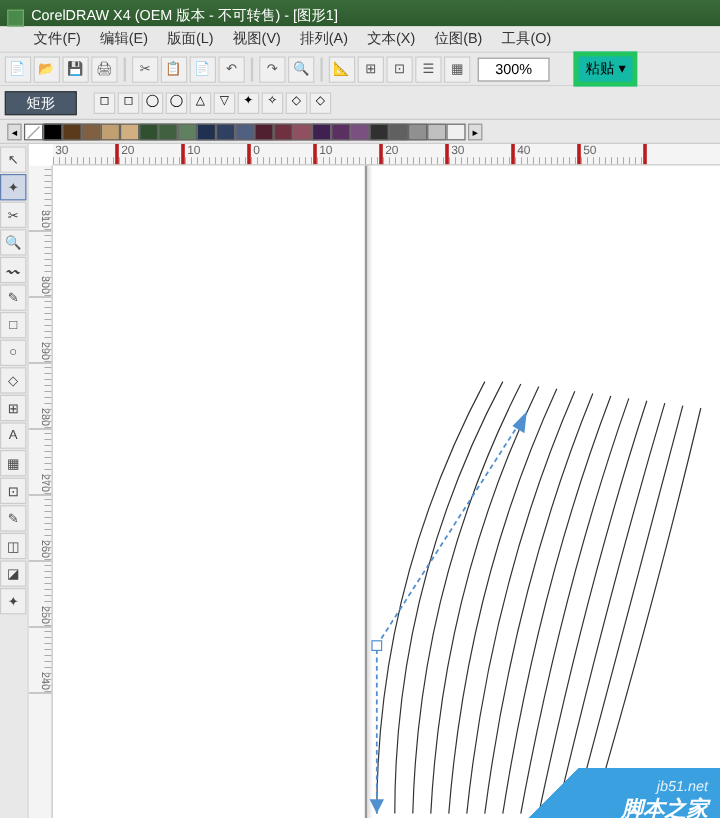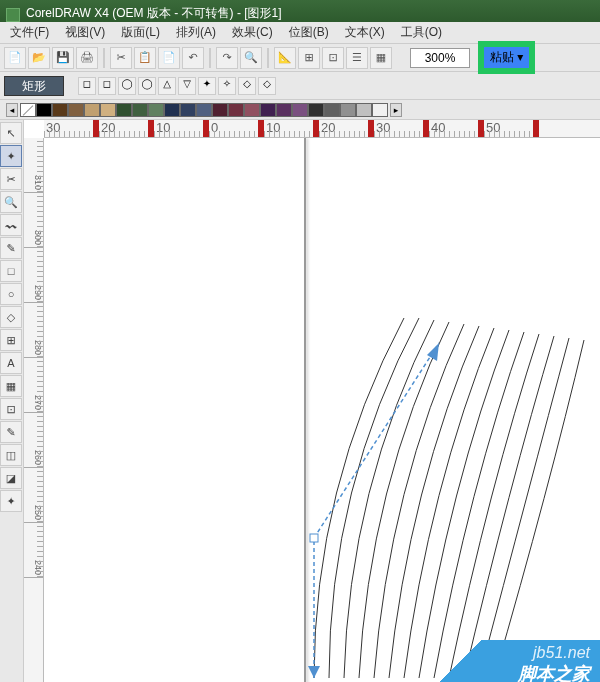--- a/index.html
+++ b/index.html
@@ -1,67 +1,67 @@
 <!DOCTYPE html>
 <html><head>
 <meta charset="utf-8">
 <style>
 *{margin:0;padding:0;box-sizing:border-box;font-family:"Microsoft YaHei",sans-serif;font-size:12px}
 body{background:#fff;overflow:hidden}
 .titlebar{background:linear-gradient(#3a6a3a,#2d5a2d);color:#fff;height:22px;display:flex;align-items:flex-end;padding:0 6px}
 .titlebar .icon{width:14px;height:14px;background:#4a8a4a;margin-right:6px;border:1px solid #6aaa6a}
-.menubar{background:#e8e8e8;height:22px;display:flex;align-items:center;padding:0 2px;border-bottom:1px solid #ccc}
+.menubar{background:#e8e8e8;height:22px;display:flex;align-items:center;padding:0 20px;border-bottom:1px solid #ccc}
 .menubar span{padding:2px 8px;color:#333}
 .toolbar1,.toolbar2{background:#e8e8e8;height:28px;display:flex;align-items:center;padding:0 4px;gap:2px;border-bottom:1px solid #ccc}
 .toolbar1 .tbtn,.toolbar2 .tbtn{width:22px;height:22px;background:#f0f0f0;border:1px solid #ccc;display:flex;align-items:center;justify-content:center;color:#555;font-size:11px}
 .toolbar1 .sep{width:2px;height:20px;background:#ccc;margin:0 3px}
-.toolbar1 .zoom{width:60px;height:20px;background:#fff;border:1px solid #999;text-align:center;line-height:18px;margin-left:16px}
-.toolbar1 .paste{background:#3b82f6;border:6px solid #22c55e;padding:2px 6px;margin-left:6px}
+.toolbar1 .zoom{width:60px;height:20px;background:#fff;border:1px solid #999;text-align:center;line-height:18px;margin-left:4px}
+.toolbar1 .paste{background:#14b8a6;border:4px solid #22c55e;padding:2px 6px;margin-left:18px}
 .toolbar2 .shape-sel{width:60px;height:20px;background:#4a5a6a;color:#fff;border:1px solid #333;text-align:center;line-height:18px}
 .toolbar2 .shapebtn{width:18px;height:18px;background:#f0f0f0;border:1px solid #ccc}
 .colorbar{background:#e8e8e8;height:20px;display:flex;align-items:center;padding:0 4px;border-bottom:1px solid #ccc}
 .colorbar .nav{width:12px;height:14px;background:#ddd;border:1px solid #999;margin:0 2px;text-align:center;line-height:12px;font-size:9px}
 .colorbar .sw{width:16px;height:14px;border:1px solid #666}
 .colorbar .none{width:16px;height:14px;border:1px solid #666;background:#fff;position:relative}
 .colorbar .none::after{content:"";position:absolute;left:0;top:6px;width:14px;height:1px;background:#999;transform:rotate(-45deg)}
 .main{display:flex;height:570px}
 .toolbox{width:24px;background:#e8e8e8;border-right:1px solid #ccc;display:flex;flex-direction:column;gap:1px;padding-top:2px}
 .toolbox .tool{width:22px;height:22px;background:#f0f0f0;border:1px solid #ccc;display:flex;align-items:center;justify-content:center;font-size:11px;color:#444}
 .toolbox .tool.sel{background:#d0d8e8;border-color:#6080b0}
 .workarea{flex:1;position:relative;background:#fff}
 .ruler-h{position:absolute;top:0;left:20px;right:0;height:18px;background:#f4f4f4;border-bottom:1px solid #bbb;display:flex;overflow:hidden}
-.ruler-h .tick{flex:0 0 55px;border-right:6px solid #b91c1c;font-size:13px;color:#666;padding-left:2px;position:relative}
+.ruler-h .tick{flex:0 0 55px;border-right:3px solid #b91c1c;font-size:10px;color:#666;padding-left:2px;position:relative}
 .ruler-h .tick::before{content:"";position:absolute;bottom:0;left:0;right:0;height:6px;background:repeating-linear-gradient(90deg,#aaa 0,#aaa 1px,transparent 1px,transparent 5px)}
 .ruler-v{position:absolute;top:18px;left:0;bottom:0;width:20px;background:#f4f4f4;border-right:1px solid #bbb;display:flex;flex-direction:column;overflow:hidden}
 .ruler-v .tick{flex:0 0 55px;border-bottom:1px solid #aaa;font-size:9px;color:#666;writing-mode:vertical-rl;text-align:right;padding-bottom:2px;position:relative}
 .ruler-v .tick::before{content:"";position:absolute;right:0;top:0;bottom:0;width:6px;background:repeating-linear-gradient(0deg,#aaa 0,#aaa 1px,transparent 1px,transparent 5px)}
 .canvas{position:absolute;top:18px;left:20px;right:0;bottom:0;background:#fff}
 .page-edge{position:absolute;top:0;left:260px;bottom:0;width:2px;background:#999;box-shadow:2px 0 3px rgba(0,0,0,.2)}
 .anno{position:absolute;top:40px;left:60px;width:480px;color:#c04040;font-size:15px;line-height:26px;font-family:"SimSun",serif}
 .curves{position:absolute;top:170px;left:250px}
 .watermark{position:absolute;right:0;bottom:0;width:190px;height:50px;background:linear-gradient(135deg,transparent 30%,#3aa0e0 30%);color:#fff;display:flex;flex-direction:column;align-items:flex-end;justify-content:flex-end;padding:4px 10px;font-style:italic}
-.watermark .url{font-size:16px;opacity:.85}
+.watermark .url{font-size:12px;opacity:.85}
 .watermark .txt{font-size:18px;font-weight:bold}
 </style>
 </head>
 <body>
 
 <div class="titlebar">
   <div class="icon"></div>
   <span>CorelDRAW X4 (OEM 版本 - 不可转售) - [图形1]</span>
 </div>
 
 <div class="menubar" id="menubar">
     <span>文件(F)</span>
+    <span>编辑(E)</span>
+    <span>版面(L)</span>
     <span>视图(V)</span>
-    <span>版面(L)</span>
     <span>排列(A)</span>
-    <span>效果(C)</span>
+    <span>文本(X)</span>
     <span>位图(B)</span>
-    <span>文本(X)</span>
     <span>工具(O)</span>
   </div>
 
 <div class="toolbar1" id="tb1">
 <div class="tbtn">📄</div>
     <div class="tbtn">📂</div>
     <div class="tbtn">💾</div>
     <div class="tbtn">🖨</div>
     <div class="sep"></div>
     <div class="tbtn">✂</div>

